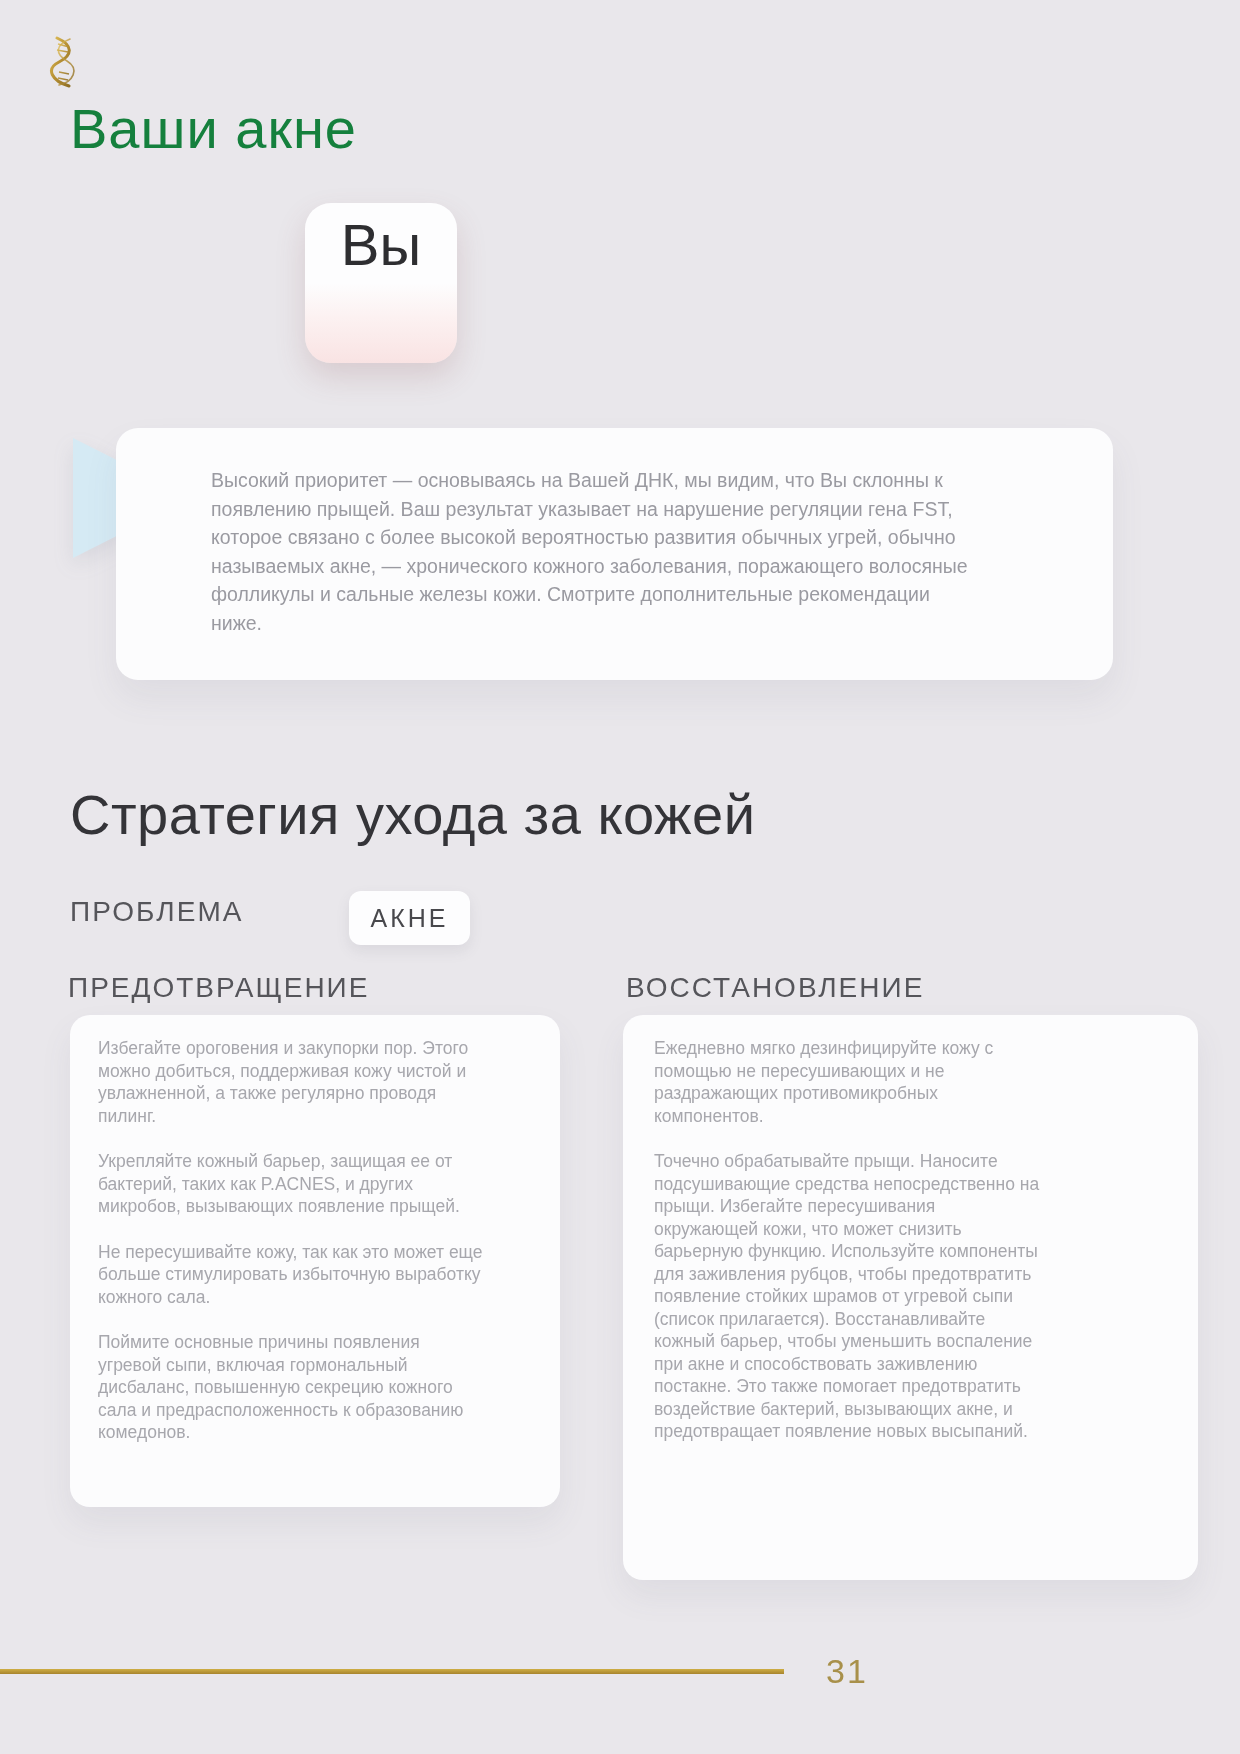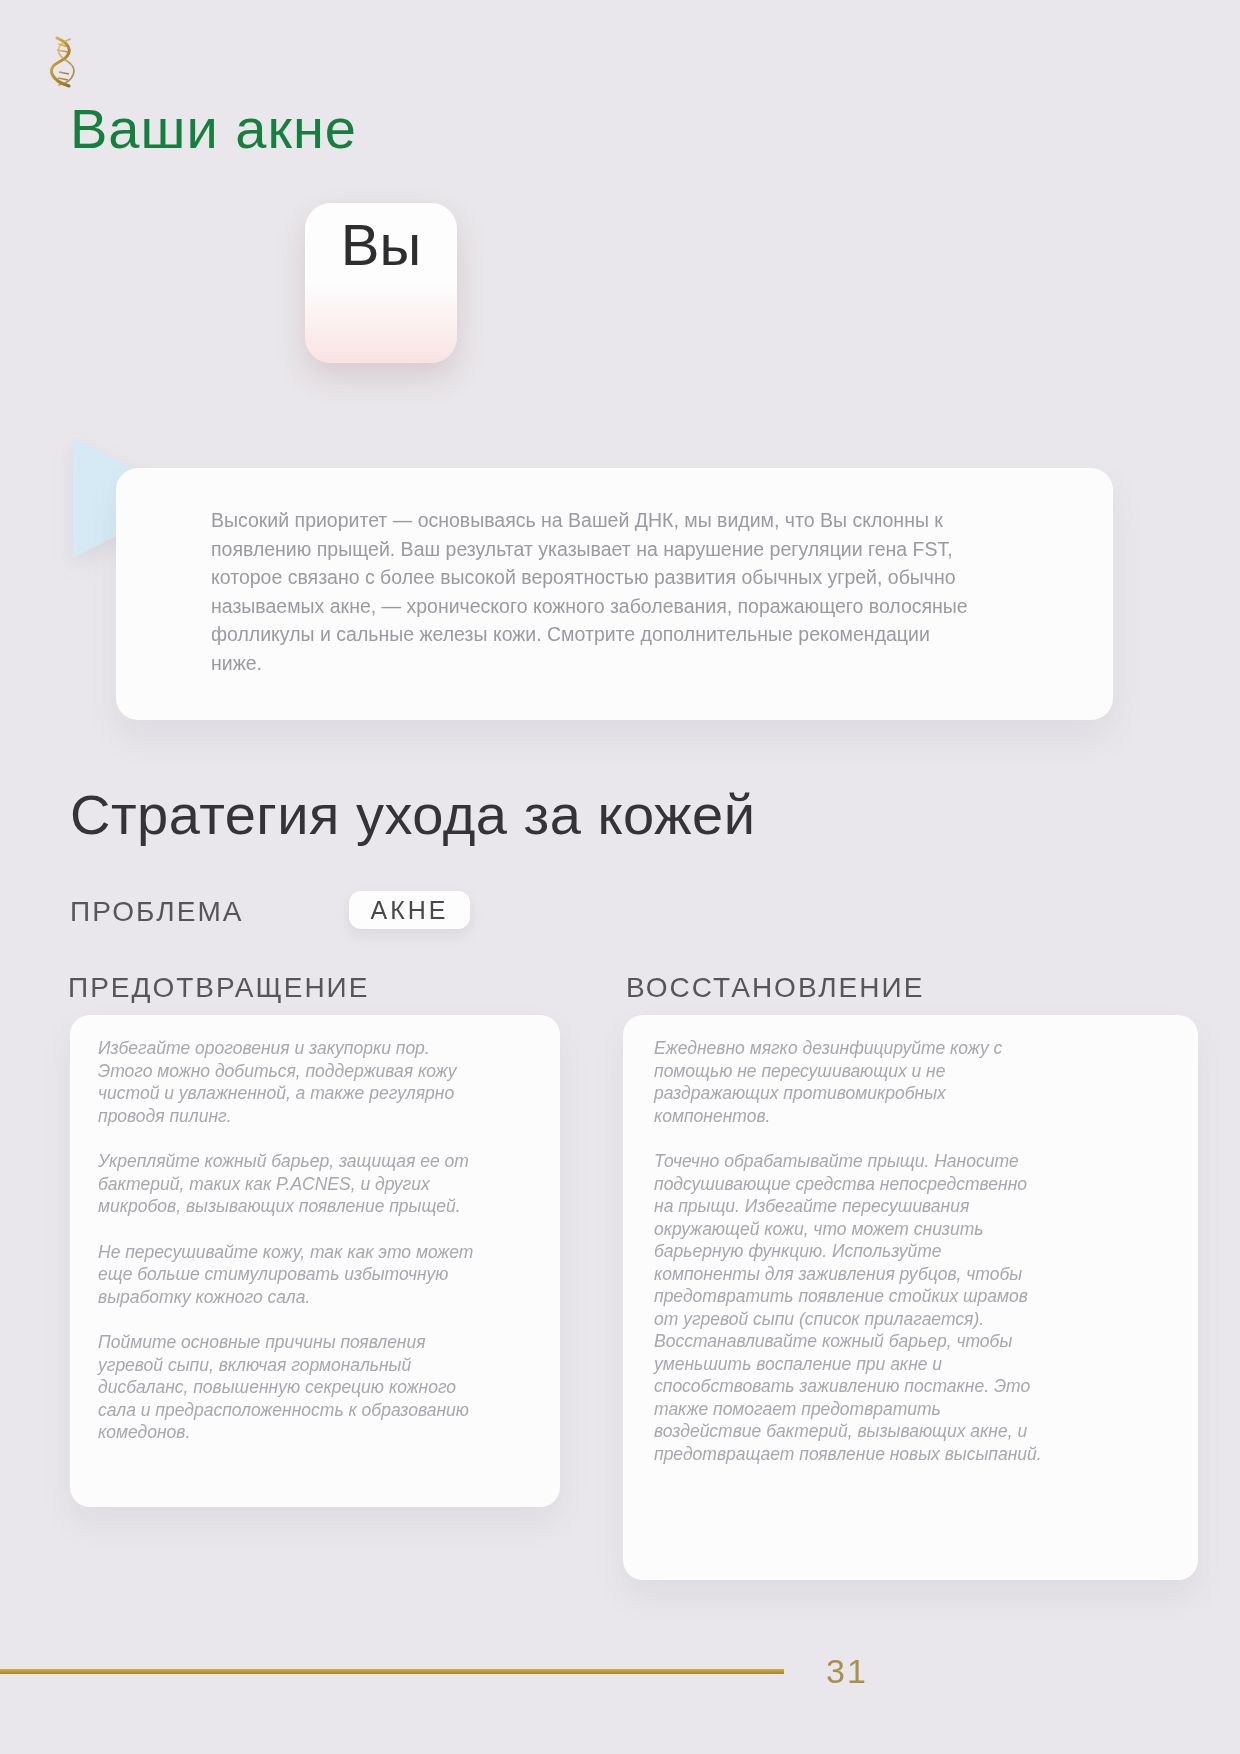--- a/index.html
+++ b/index.html
@@ -40,50 +40,49 @@
     display:block;margin-top:8px;font-size:58px;font-weight:200;color:#2e2e31;
   }
   
   .callout-pointer{
     left:73px;top:438px;width:0;height:0;
     border-top:60px solid transparent;border-bottom:60px solid transparent;
     border-left:119px solid #d5eaf4;
     filter:drop-shadow(0 8px 10px rgba(100,110,130,0.12));
   }
   .callout-card{
-    left:116px;top:468px;width:997px;height:252px;border-radius:22px;
+    left:116px;top:428px;width:997px;height:252px;border-radius:22px;
     background:#fcfcfd;box-shadow:0 18px 34px rgba(90,90,110,0.08);
   }
   .callout-text{
     left:95px;top:38px;width:760px;position:absolute;
     font-size:19.5px;line-height:28.6px;font-weight:300;color:#9a9aa1;
   }
   
   .section-title{
     left:70px;top:782px;font-size:56px;font-weight:200;letter-spacing:0.5px;
     color:#343438;
   }
   .row-label{
     font-size:28px;font-weight:300;letter-spacing:2px;color:#55555a;white-space:nowrap;
   }
   .problem-label{left:70px;top:896px;}
   .problem-chip{
-    left:349px;top:891px;width:121px;height:38px;border-radius:12px;
+    left:349px;top:891px;width:121px;height:54px;border-radius:12px;
     background:#fdfdfe;box-shadow:0 6px 14px rgba(90,90,110,0.10);
     display:flex;align-items:center;justify-content:center;
   }
   .problem-chip span{
     font-size:25px;font-weight:300;letter-spacing:3px;color:#48484c;
   }
   .col-header-left{left:68px;top:972px;}
   .col-header-right{left:626px;top:972px;}
   .text-card{
     border-radius:20px;background:#fcfcfd;
     box-shadow:0 16px 32px rgba(90,90,110,0.08);
-    font-style:italic;
   }
   .card-left{left:70px;top:1015px;width:490px;height:492px;}
   .card-right{left:623px;top:1015px;width:575px;height:565px;}
   .card-body{position:absolute;left:28px;top:22px;width:388px;}
   .card-right .card-body{left:31px;}
   .card-body p{
     margin:0 0 23px 0;font-size:17.5px;line-height:22.5px;font-weight:300;
     color:#a7a7ad;
   }
   .card-body p:last-child{margin-bottom:0;}

